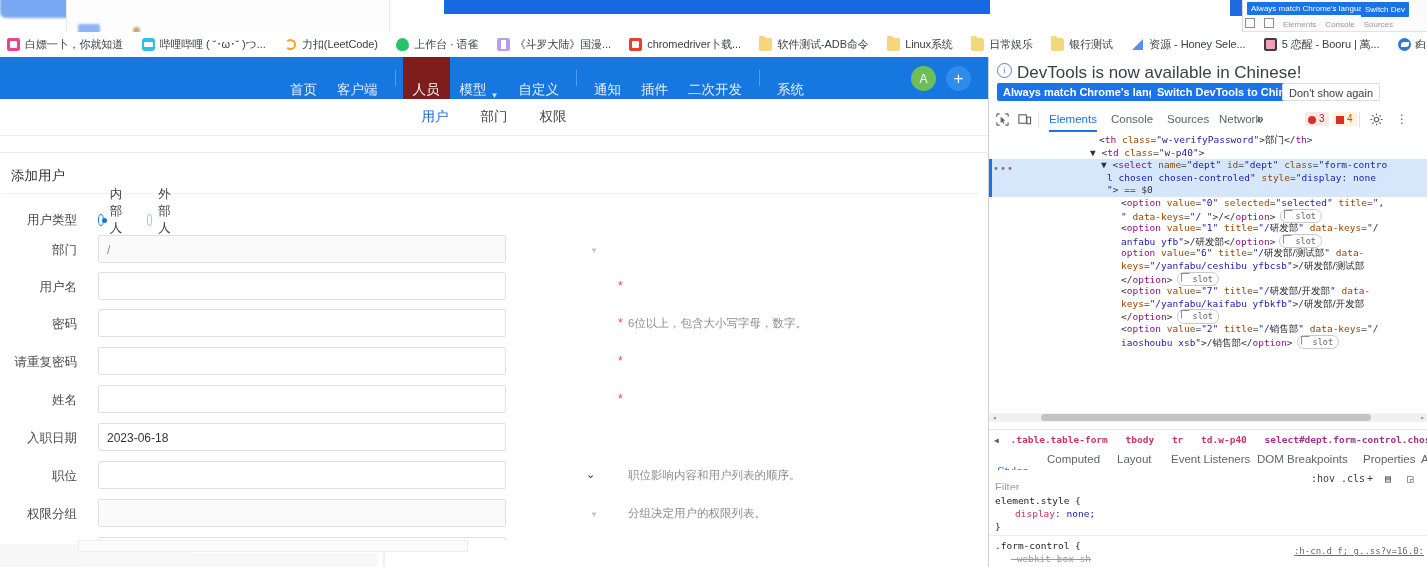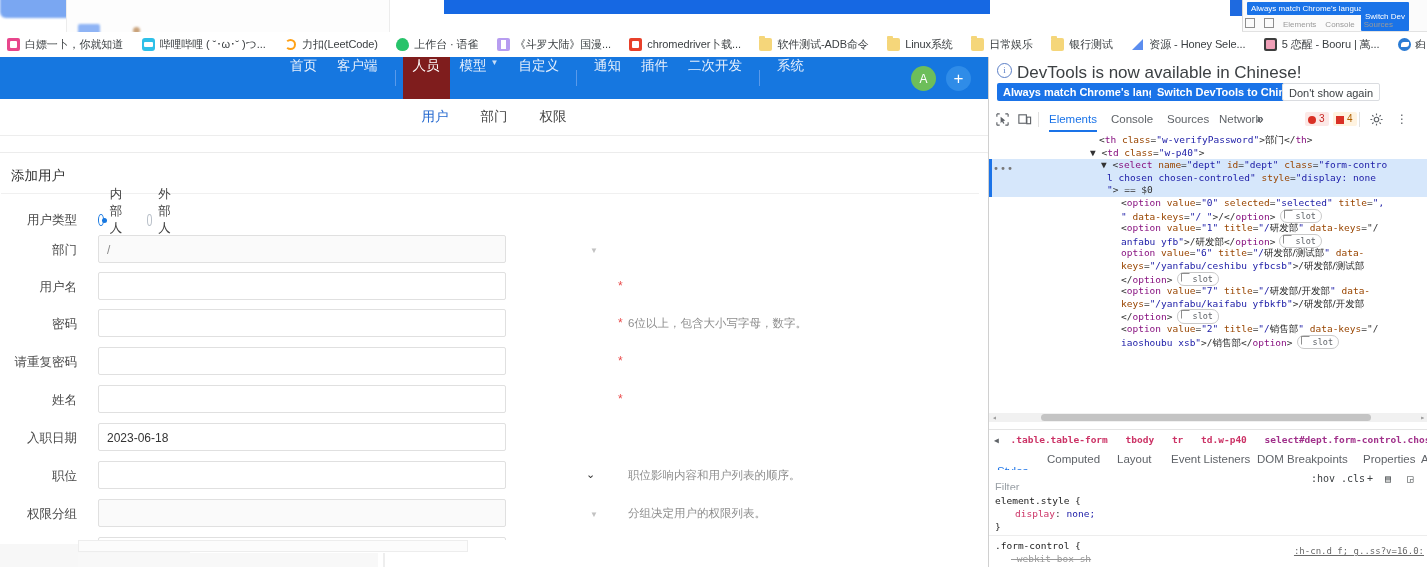--- a/index.html
+++ b/index.html
@@ -12,21 +12,21 @@
   
   #ghost-top{position:absolute;left:0;top:0;width:1427px;height:32px;background:#ffffff;overflow:hidden;}
   #ghost-top .g-blue-l{position:absolute;left:0;top:-12px;width:72px;height:30px;background:#7aa7f2;border-radius:6px;filter:blur(1px);}
   #ghost-top .g-card{position:absolute;left:66px;top:-22px;width:322px;height:55px;background:#fdfdfd;border:1px solid #ececec;border-top:none;filter:blur(.4px);}
   #ghost-top .g-chip{position:absolute;left:78px;top:24px;width:22px;height:12px;background:#8fb4f5;border-radius:2px;filter:blur(1.2px);}
   #ghost-top .g-chip2{position:absolute;left:133px;top:27px;width:7px;height:7px;background:#c9a27a;border-radius:50%;filter:blur(1.2px);}
   #ghost-top .g-blue-r{position:absolute;left:444px;top:-14px;width:546px;height:28px;background:#1668e3;filter:blur(.3px);}
   #ghost-top .g-bluebar2{position:absolute;left:1230px;top:-8px;width:12px;height:24px;background:#1e6ae0;}
   #ghost-top .g-dt{position:absolute;left:1242px;top:0px;width:185px;height:32px;background:#fbfbfb;border-left:1px solid #d9d9d9;overflow:hidden;filter:blur(.55px);}
   #ghost-top .g-dt .gb1{position:absolute;left:4px;top:2px;height:13px;padding:0 4px;background:#1a73e8;color:#fff;font-size:8px;line-height:13px;white-space:nowrap;border-radius:1px;}
-  #ghost-top .g-dt .gb2{position:absolute;left:118px;top:2px;height:13px;padding:8px 4px;background:#1a73e8;color:#fff;font-size:8px;line-height:13px;white-space:nowrap;border-radius:1px;}
+  #ghost-top .g-dt .gb2{position:absolute;left:118px;top:2px;height:13px;padding:1px 4px;background:#1a73e8;color:#fff;font-size:8px;line-height:13px;white-space:nowrap;border-radius:1px;}
   #ghost-top .g-dt .grow{position:absolute;left:2px;top:18px;width:183px;font-size:8px;color:#9a9a9a;white-space:nowrap;}
   #ghost-top .g-dt .grow span{margin-right:9px;}
   #ghost-top .g-dt .gicon{display:inline-block;width:8px;height:8px;border:1px solid #8e8e8e;margin-right:6px;vertical-align:-1px;}
   #ghost-top .g-dtline{position:absolute;left:1242px;top:31px;width:185px;height:1px;background:#e2e2e2;}
 
   
   #bookmarks{position:absolute;left:0;top:32px;width:1427px;height:25px;background:#ffffff;border-bottom:1px solid #e8e8e8;white-space:nowrap;overflow:hidden;}
   .bm{display:inline-flex;align-items:center;height:25px;padding:0 7px;font-size:11px;color:#3c4043;max-width:150px;vertical-align:top;}
   .bm .bi{width:13px;height:13px;margin-right:5px;flex:0 0 13px;border-radius:2px;position:relative;display:inline-block;}
   .bm .bl{overflow:hidden;text-overflow:ellipsis;white-space:nowrap;letter-spacing:-.1px;}
@@ -48,21 +48,21 @@
   .bi.fav-booru{background:#3d3d3d;border-radius:2px;}
   .bi.fav-booru:after{content:"";position:absolute;left:2px;top:2px;width:9px;height:9px;background:#f0a0b8;border-radius:1px;}
   .bi.fav-pan{background:#2a7bd4;border-radius:50%;}
   .bi.fav-pan:after{content:"";position:absolute;left:3px;top:4px;width:8px;height:5px;background:#fff;border-radius:3px 0 3px 0;}
   #bm-overflow{position:absolute;right:2px;top:0;height:25px;line-height:25px;width:14px;text-align:center;font-size:12px;color:#5f6368;}
 
   
   #appbar{position:absolute;left:0;top:57px;width:988px;height:42px;background:#1677e0;overflow:hidden;}
   #app-title{position:absolute;left:-14px;top:11px;font-size:15px;color:#ffffff;font-weight:bold;letter-spacing:.5px;}
   #nav{position:absolute;left:280px;top:0;height:42px;display:flex;align-items:center;}
-  .nav-item{height:42px;display:flex;align-items:flex-start;padding:0 10px;font-size:13.5px;color:#e6effb;white-space:nowrap;}
+  .nav-item{height:42px;display:flex;align-items:flex-end;padding:0 10px;font-size:13.5px;color:#e6effb;white-space:nowrap;}
   .nav-item.active{background:#7f1d1d;color:#ffffff;font-family:Liberation Mono, monospace;}
   .nav-sep{width:1px;height:16px;background:#5a9aea;margin:0 7px;}
   .caret{display:inline-block;margin-left:4px;font-size:8px;opacity:.85;transform:translateY(1px);}
   #avatar{position:absolute;left:911px;top:9px;width:25px;height:25px;border-radius:50%;background:#6dbe5a;color:#fff;font-size:12px;display:flex;align-items:center;justify-content:center;}
   #addbtn{position:absolute;left:946px;top:9px;width:25px;height:25px;border-radius:50%;background:#2f8ce8;color:#fff;font-size:17px;line-height:22px;display:flex;align-items:center;justify-content:center;}
 
   
   #subtabs{position:absolute;left:0;top:99px;width:988px;height:36px;background:#ffffff;border-bottom:1px solid #ededed;display:flex;align-items:center;justify-content:center;}
   .subtab{font-size:13.5px;color:#444;margin:0 16px;}
   .subtab.active{color:#2468cf;}

